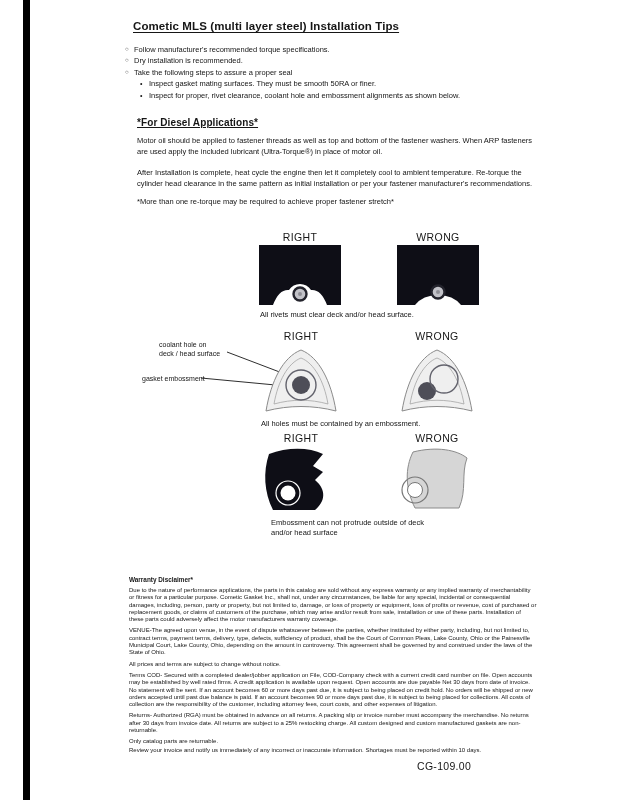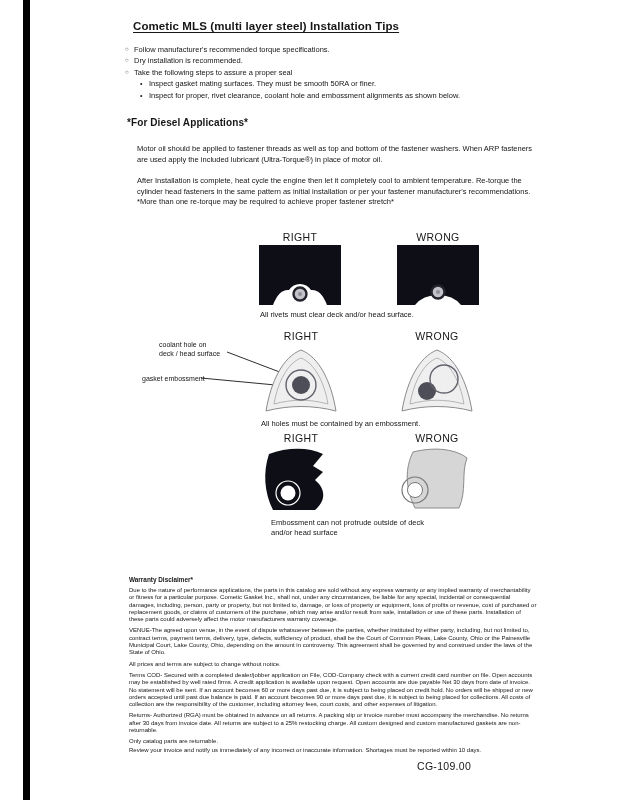--- a/index.html
+++ b/index.html
@@ -17,22 +17,22 @@
     text-decoration:underline; text-underline-offset:2px; letter-spacing:0.1px;
   }
 
   .bullets { left:102px; top:44px; width:436px; }
   .bullet { display:flex; font-size:7.5px; line-height:11.4px; }
   .bullet .bmark { width:9px; flex:0 0 9px; font-size:6px; line-height:11.4px; text-align:left; }
   .bullet.sub { margin-left:15px; }
   .bullet.sub .bmark { font-size:7px; }
 
   .h2 { font-size:10px; font-weight:bold; letter-spacing:0.1px; }
-  .diesel-heading { left:104px; top:117px; }
-  .body-par { font-size:7.5px; line-height:10.8px;margin-top:8px; }
+  .diesel-heading { left:114px; top:117px;text-decoration:underline; }
+  .body-par { font-size:7.5px; line-height:10.8px; }
   .para1 { left:114px; top:136px; width:398px; }
   .para2 { left:114px; top:168px; width:404px; }
   .note  { left:114px; top:197px; width:404px; font-size:7.5px; }
 
   .dlabel { width:82px; text-align:center; font-size:10.5px; letter-spacing:0.4px; }
   .panel svg { display:block; }
   .caption { font-size:7.5px; line-height:9.5px; }
 
   .ann { font-size:7px; line-height:8.6px; }
 
@@ -68,21 +68,21 @@
       <span>Inspect gasket mating surfaces.  They must be smooth 50RA or finer.</span>
     </div>
     <div class="bullet sub">
       <span class="bmark">•</span>
       <span>Inspect for proper, rivet clearance, coolant hole and embossment alignments as shown below.</span>
     </div>
   </div>
 
   <div class="abs h2 diesel-heading">*For Diesel Applications*</div>
   <div class="abs body-par para1">Motor oil should be applied to fastener threads as well as top and bottom of the fastener washers. When ARP fasteners are used apply the included lubricant (Ultra-Torque®) in place of motor oil.</div>
-  <div class="abs body-par para2">After Installation is complete, heat cycle the engine then let it completely cool to ambient temperature. Re-torque the cylinder head fasteners in the same pattern as initial installation or per your fastener manufacturer's recommendations.</div>
+  <div class="abs body-par para2">After Installation is complete, heat cycle the engine then let it completely cool to ambient temperature. Re-torque the cylinder head clearance in the same pattern as initial installation or per your fastener manufacturer's recommendations.</div>
   <div class="abs note">*More than one re-torque may be required to achieve proper fastener stretch*</div>
 
   <div class="abs dlabel" style="left:236px; top:231px;">RIGHT</div>
   <div class="abs dlabel" style="left:374px; top:231px;">WRONG</div>
 
   <div class="abs panel" style="left:236px; top:245px;">
     <svg width="82" height="60" viewBox="0 0 82 60">
       <rect x="0" y="0" width="82" height="60" fill="#0e0e16"></rect>
       <path d="M14,60 Q20,44 30,45 A13,13 0 0 1 52,45 Q62,44 68,60 Z" fill="#ffffff"></path>
       <circle cx="41" cy="49" r="6.5" fill="#c2c2c8" stroke="#23232c" stroke-width="2.4"></circle>

